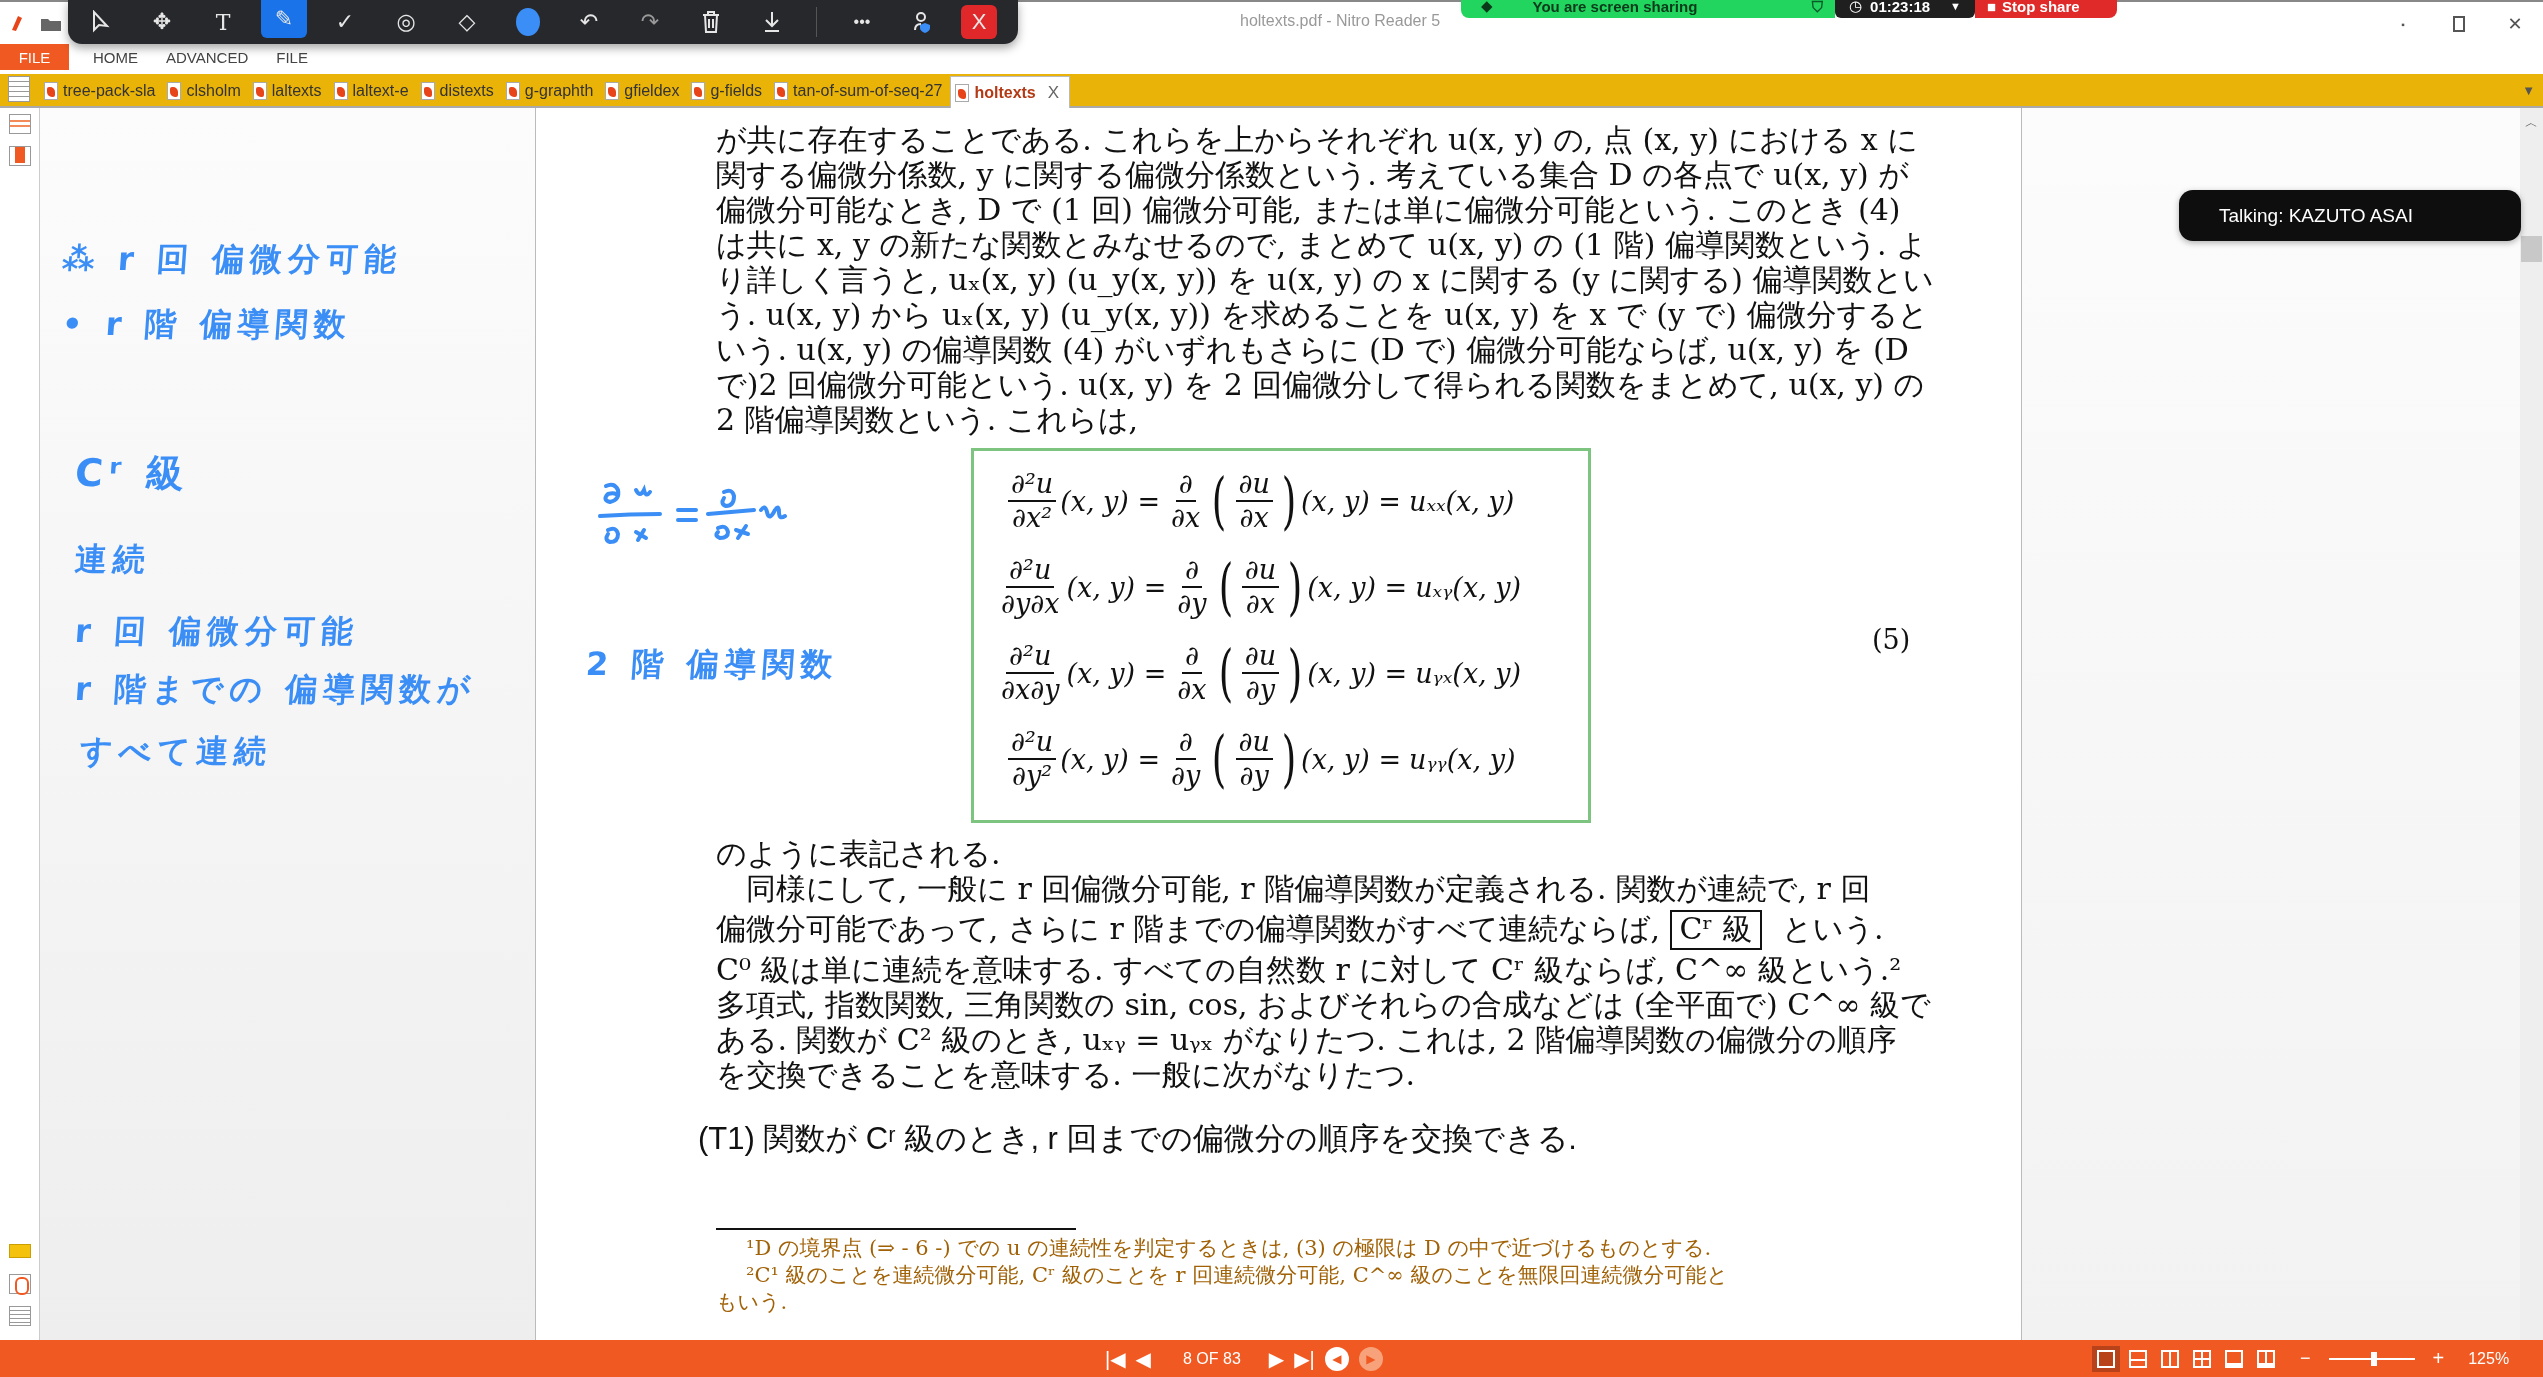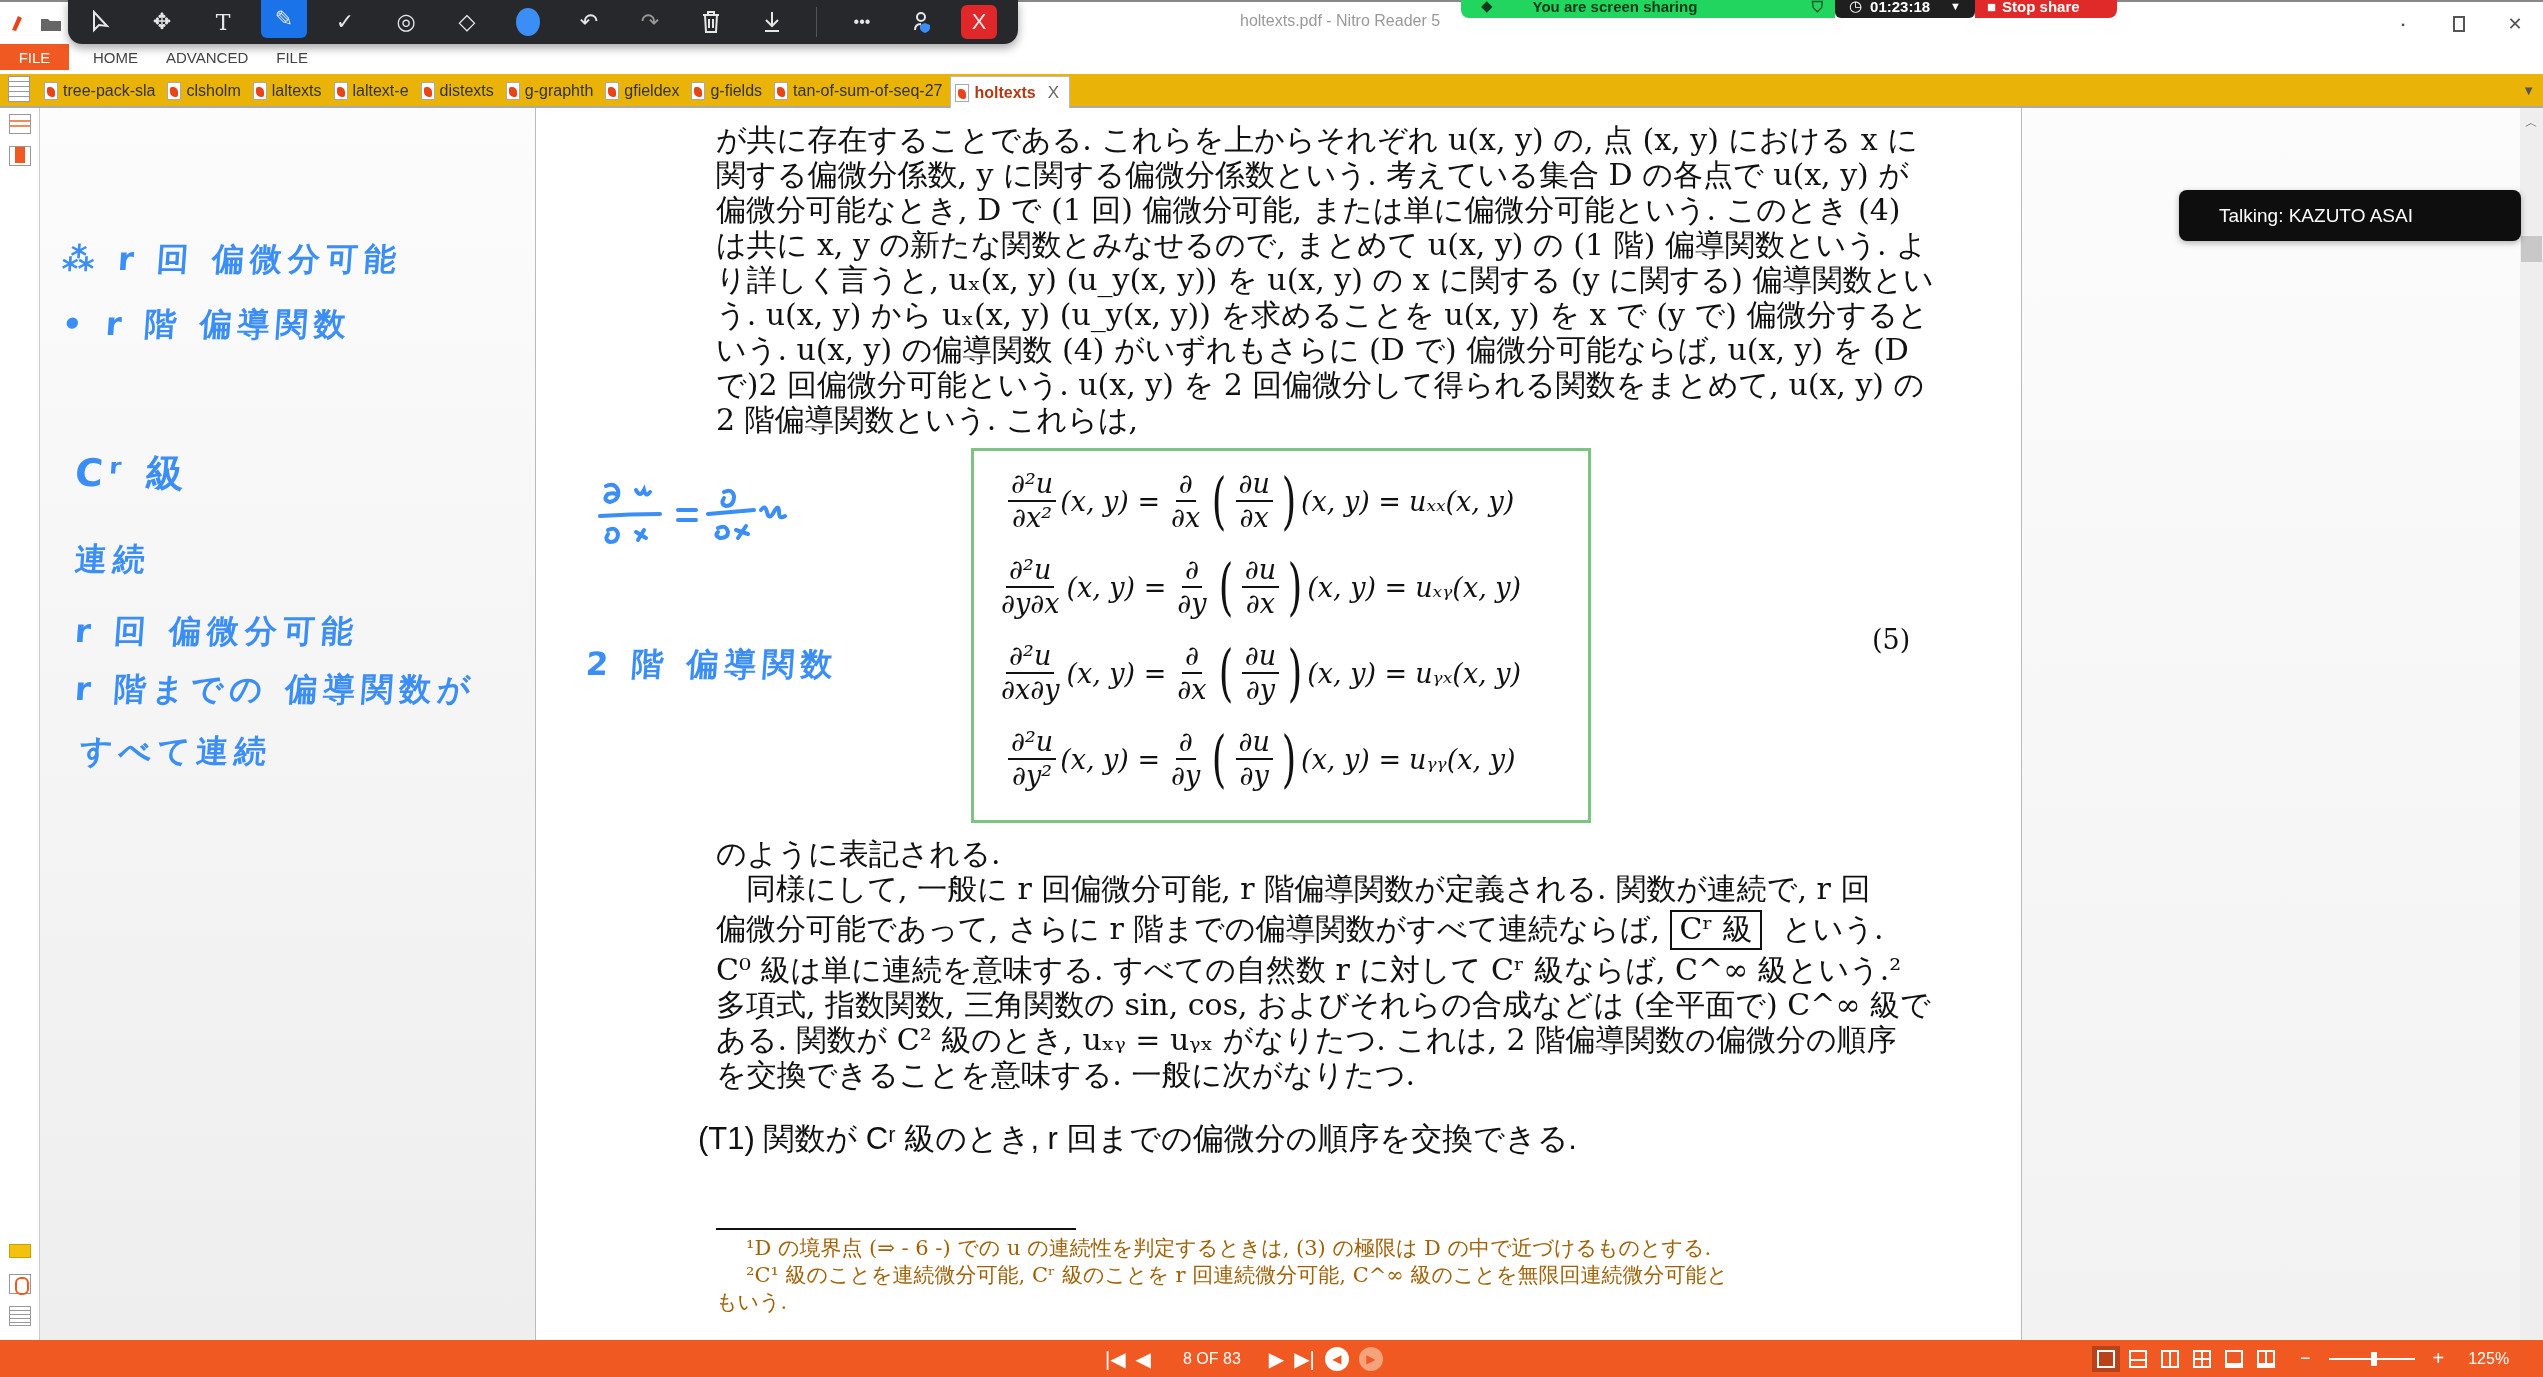--- a/index.html
+++ b/index.html
@@ -85,21 +85,21 @@
   .theorem { position: absolute; left: 162px; top: 1015px; font-family: Liberation Sans, sans-serif; font-size: 31px; color: #111; white-space: nowrap; }
 
   .footnote-rule { position: absolute; left: 180px; top: 1120px; width: 360px; height: 2px; background: #111; }
   .footnotes { position: absolute; left: 180px; top: 1127px; width: 1130px; }
   .fn-line { font-family: "DejaVu Serif", serif; font-size: 21px; line-height: 27px; color: #a16207; white-space: nowrap; }
 
   
   .hw { position: absolute; font-family: "DejaVu Sans", sans-serif; color: #3b8ef5; font-size: 32px; white-space: nowrap; font-weight: bold; transform: skewX(-4deg); letter-spacing: 6px; }
 
   
-  .talking { position: absolute; left: 2179px; top: 190px; width: 342px; height: 51px; background: #0e0e0e; border-radius: 8px; color: #fff; font-size: 19px; display: flex; align-items: center; padding-left: 40px; box-shadow: 0 2px 6px rgba(0,0,0,.3); }
+  .talking { position: absolute; left: 2179px; top: 190px; width: 342px; height: 51px; background: #0e0e0e; border-radius: 14px; color: #fff; font-size: 19px; display: flex; align-items: center; padding-left: 40px; box-shadow: 0 2px 6px rgba(0,0,0,.3); }
 
   
   .statusbar { position: absolute; left: 0; top: 1340px; width: 2543px; height: 37px; background: #f05a22; color: #fff; }
   .nav-group { position: absolute; left: 1105px; top: 0; height: 37px; display: flex; align-items: center; }
   .nav-btn { color: #fff; font-size: 20px; margin-right: 10px; }
   .page-indicator { font-size: 16px; margin: 0 28px 0 22px; }
   .circle-btn { width: 24px; height: 24px; border-radius: 50%; background: #fff; color: #f05a22; font-size: 12px; display: flex; align-items: center; justify-content: center; margin-right: 10px; }
   .circle-btn.dim { background: #f8a27c; color: #f05a22; }
   .view-group { position: absolute; left: 2092px; top: 0; height: 37px; display: flex; align-items: center; }
   .view-btn { width: 28px; height: 26px; display: flex; align-items: center; justify-content: center; margin-right: 4px; }

